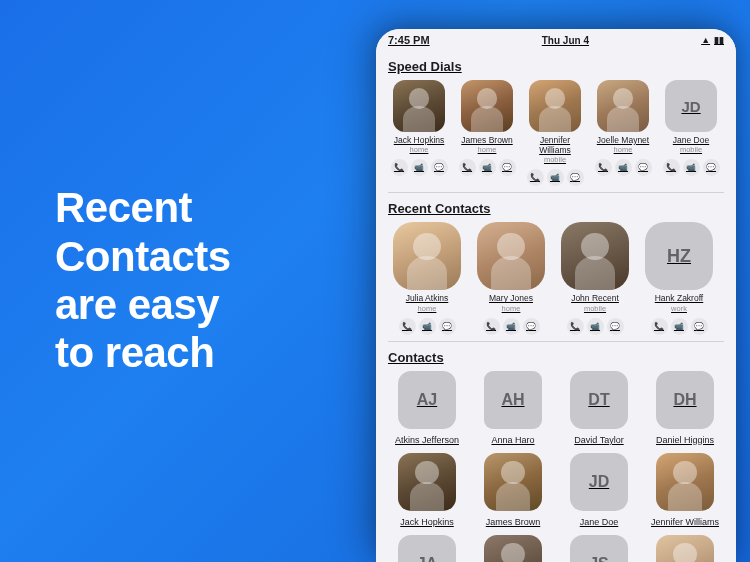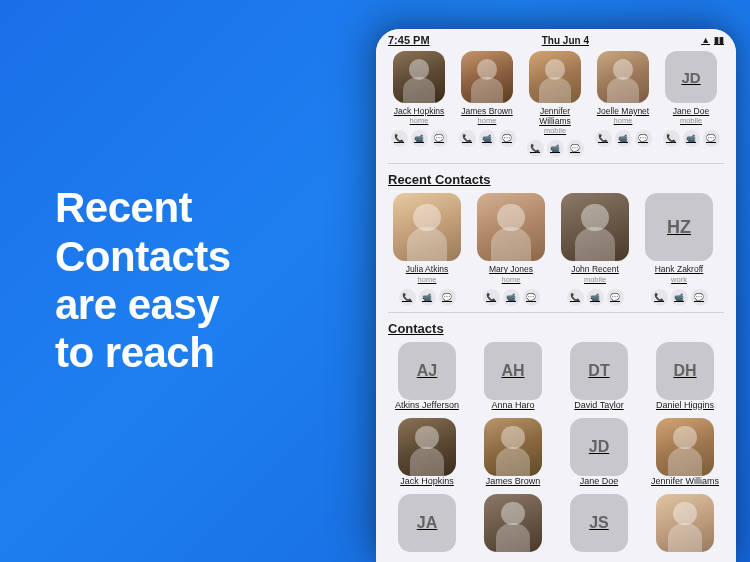--- a/index.html
+++ b/index.html
@@ -157,21 +157,21 @@
     .recent-card {
       display: flex;
       flex-direction: column;
       align-items: center;
       width: 78px;
     }
 
     .avatar-large {
       width: 68px;
       height: 68px;
-      border-radius: 12px;
+      border-radius: 20px;
       overflow: hidden;
       background: #c7c7cc;
       display: flex;
       align-items: center;
       justify-content: center;
       font-size: 20px;
       font-weight: 700;
       color: #636366;
       margin-bottom: 3px;
     }
@@ -181,21 +181,21 @@
       display: grid;
       grid-template-columns: repeat(4, 1fr);
       gap: 8px;
       margin-top: 4px;
     }
 
     .contacts-card {
       display: flex;
       flex-direction: column;
       align-items: center;
-      gap: 0;
+      gap: 6px;
     }
 
     .avatar-medium {
       width: 58px;
       height: 58px;
       border-radius: 13px;
       overflow: hidden;
       background: #c7c7cc;
       display: flex;
       align-items: center;
@@ -305,20 +305,21 @@
       <span class="time">7:45 PM</span>
       <span>Thu Jun 4</span>
       <div class="icons">
         <span>▲</span>
         <span>▮▮</span>
       </div>
     </div>
 
     <div class="app-content">
 
+      <div class="section-title">Speed Dials</div>
       <div class="speed-dials">
 
         <div class="contact-card">
           <div class="avatar photo-jack-speed">
             <div class="person-silhouette"></div>
           </div>
           <div class="contact-name">Jack Hopkins</div>
           <div class="contact-type">home</div>
           <div class="contact-actions">
             <div class="action-btn phone">📞</div>

